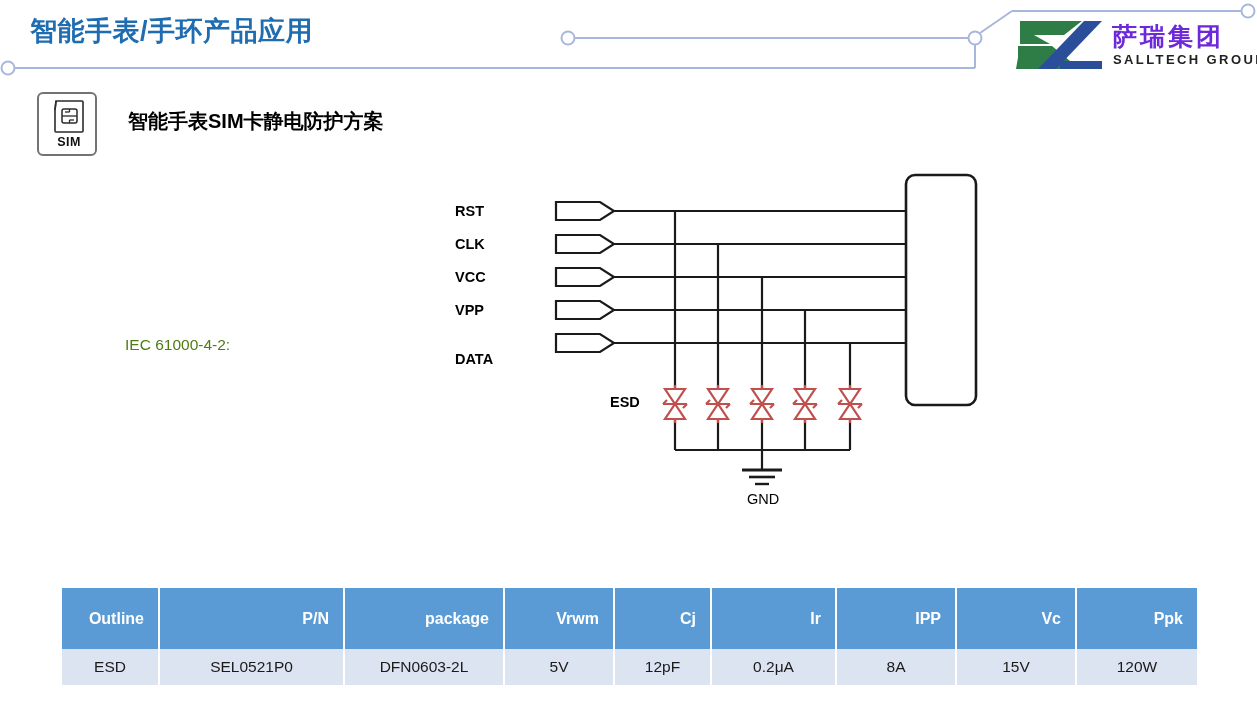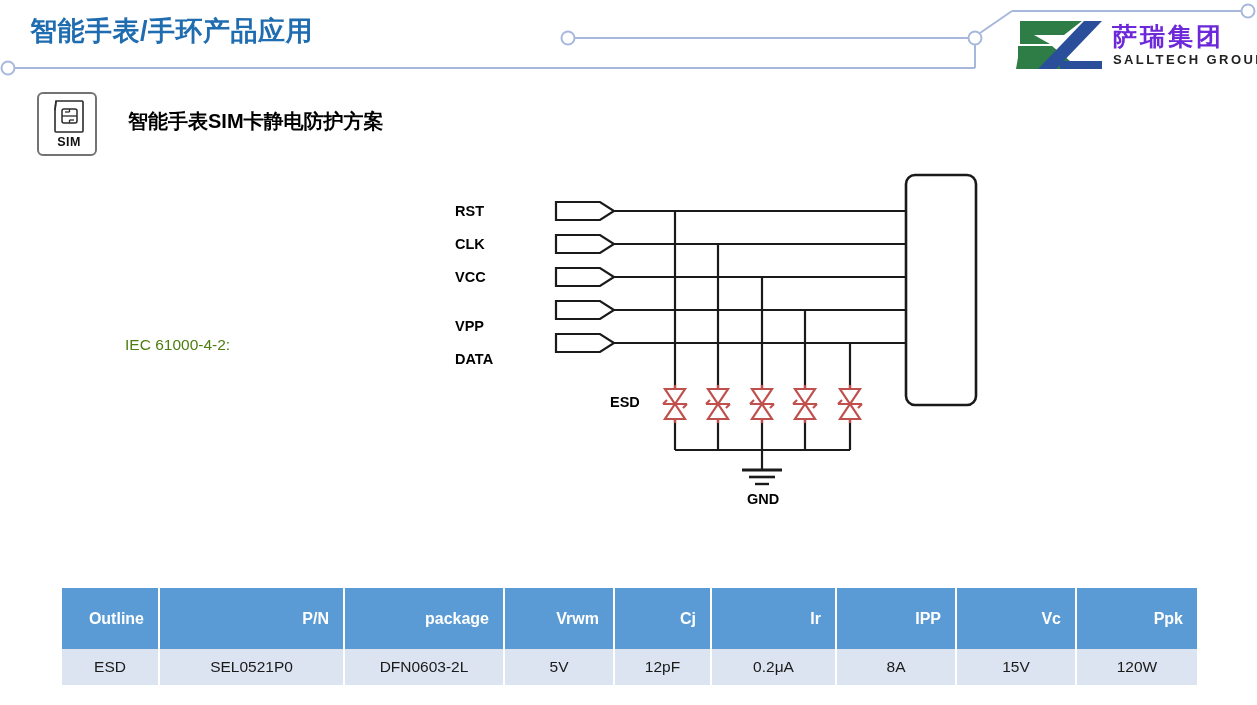--- a/index.html
+++ b/index.html
@@ -135,21 +135,21 @@
     font-weight: bold;
     color: #000000;
   }
   #gnd-label {
     position: absolute;
     left: 738px;
     top: 491px;
     width: 50px;
     text-align: center;
     font-size: 14.5px;
-    font-weight: bold;
+    font-weight: normal;
     color: #000000;
   }
   #next-circuit-label {
     position: absolute;
     left: 905px;
     top: 265px;
     width: 72px;
     text-align: center;
     font-size: 14px;
     font-weight: bold;
@@ -240,21 +240,21 @@
 
 <div id="iec-note">
   <div>IEC 61000-4-2:</div>
 </div>
 
 <div>
 
   <div class="pin-label" style="left:455px; top:203px; width:90px;">RST</div>
   <div class="pin-label" style="left:455px; top:236px; width:90px;">CLK</div>
   <div class="pin-label" style="left:455px; top:269px; width:90px;">VCC</div>
-  <div class="pin-label" style="left:455px; top:302px; width:90px;margin-top:16px;">VPP</div>
+  <div class="pin-label" style="left:455px; top:302px; width:90px;">VPP</div>
   <div class="pin-label" style="left:455px; top:335px; width:90px;margin-top:16px;">DATA</div>
 
   <div id="esd-label">ESD</div>
   <div id="gnd-label">GND</div>
   <div id="next-circuit-label">
     <div>Next</div>
     <div>Circuit</div>
   </div>
 
   <svg style="position:absolute; left:0; top:0;" width="1257" height="560" viewBox="0 0 1257 560">

